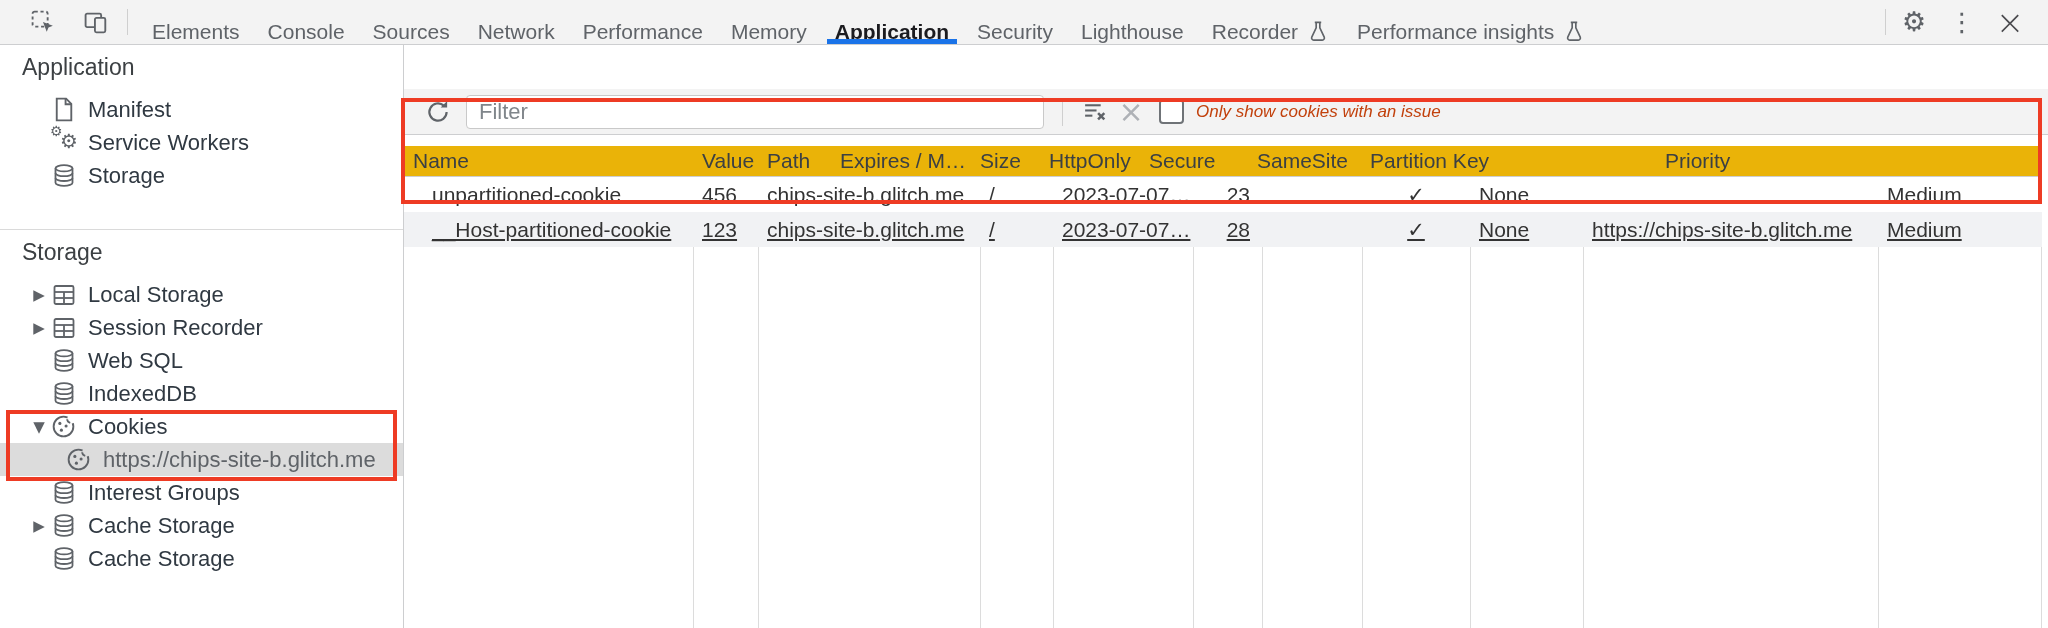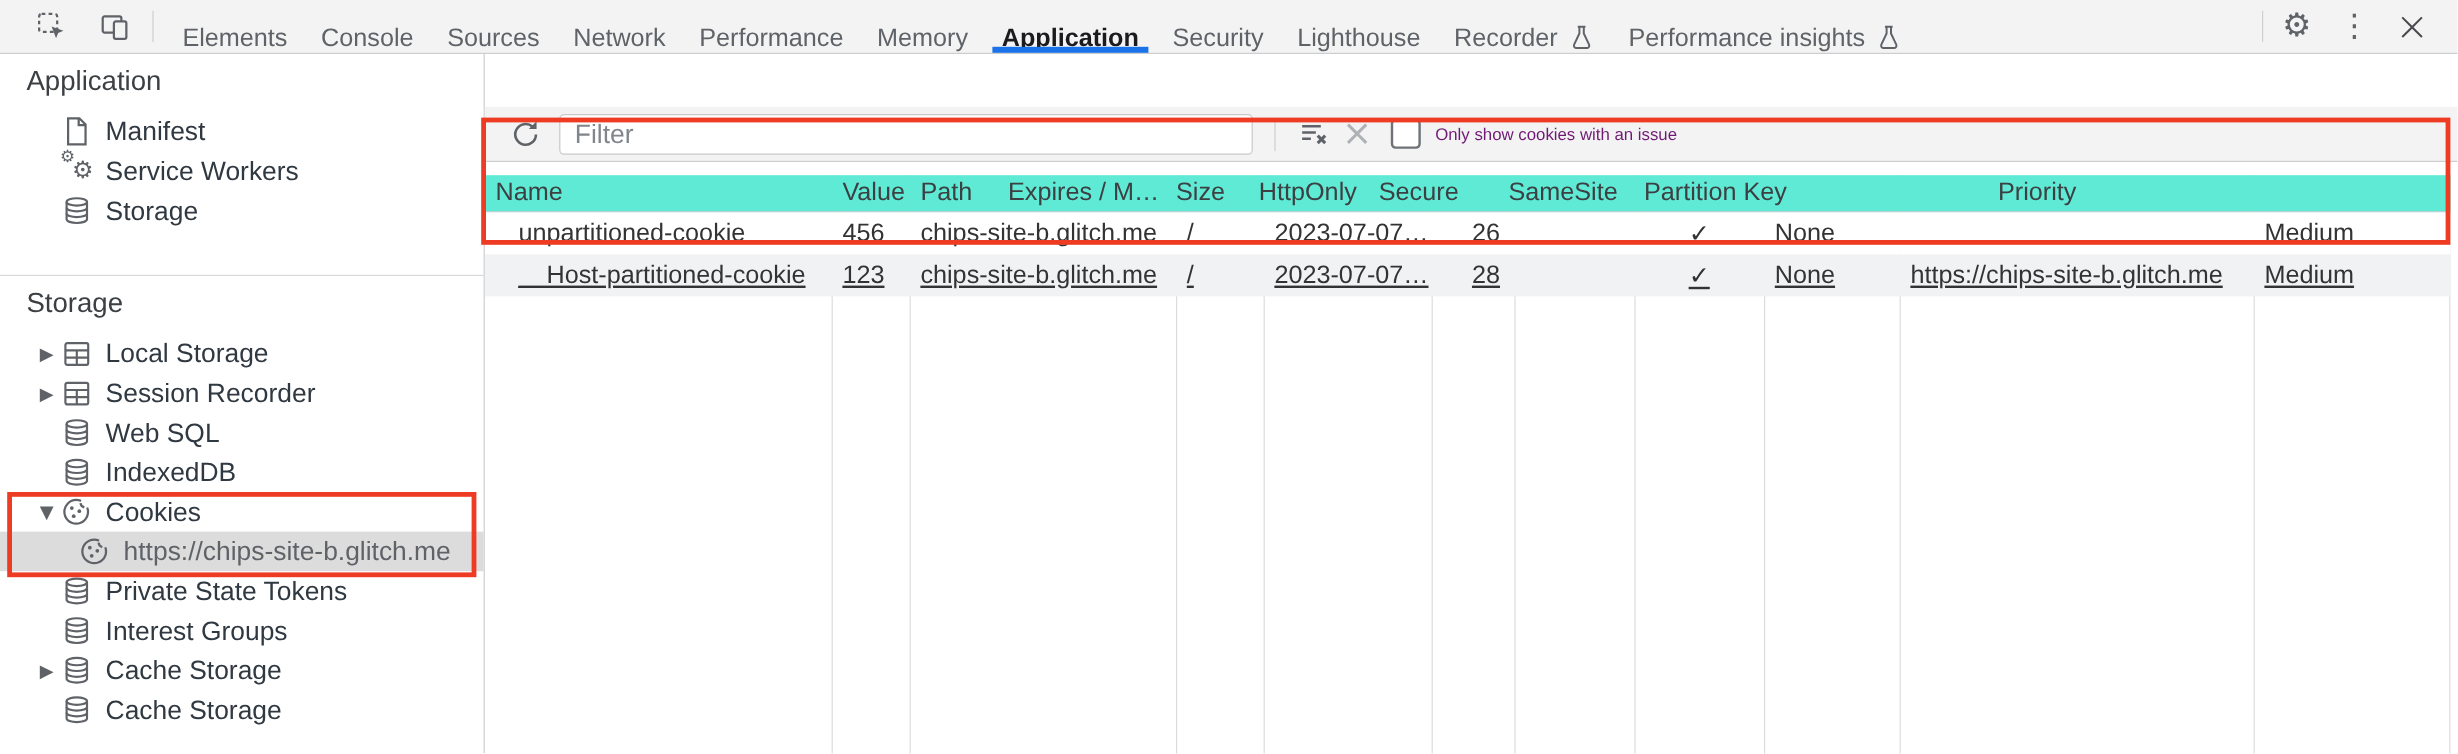--- a/index.html
+++ b/index.html
@@ -57,27 +57,27 @@
   .filter-box { margin-left:14px; width:578px; height:34px; background:#fff;
     border:1px solid #c9c9c9; border-radius:4px; font-size:22px; color:#333;
     padding:0 12px; outline:none; font-family:inherit; }
   .filter-box::placeholder { color:#80868b; }
   .tsep { width:1px; height:28px; background:#cfcfcf; margin:0 14px 0 18px; }
   .icon-btn { display:flex; align-items:center; justify-content:center;
     width:36px; height:36px; }
   .x-dim { font-size:30px; color:#aeb1b6; font-family:"DejaVu Sans",sans-serif; }
   .chk { width:25px; height:25px; border:2px solid #6f7377; border-radius:4px;
     background:#fff; margin:0 12px 0 10px; flex:0 0 auto; }
-  .chk-label { font-size:14px; color:#701a75; }
+  .chk-label { font-size:17px; color:#c2410c;font-style:italic; }
 
   
   .grid { position:absolute; left:0; top:46px; right:0; bottom:6px;
     border-bottom:1px solid #e0e0e0; overflow:hidden; }
   .row { position:absolute; left:0; width:1638px; display:flex; }
-  .row-head { top:11px; height:31px; background:#5eead4; border-bottom:1px solid #cdced0;
+  .row-head { top:11px; height:31px; background:#eab308; border-bottom:1px solid #cdced0;
     font-size:21px; color:#3c4043; }
   .row-1 { top:42px; height:35px; background:#fff; }
   .row-2 { top:77px; height:35px; background:#f1f2f4;text-decoration:underline; }
   .cell { display:flex; align-items:center; padding-left:9px; font-size:21px;
     overflow:hidden; white-space:nowrap; flex:0 0 auto; }
   .c0{width:289px}.c1{width:65px}.c2{width:222px}.c3{width:73px}.c4{width:140px}
   .c5{width:69px}.c6{width:100px}.c7{width:108px}.c8{width:113px}.c9{width:295px}
   .c10{width:164px}
   .row-1 .c0, .row-2 .c0 { padding-left:28px; }
   .cell.num { justify-content:flex-end; padding-right:12px; }
@@ -275,32 +275,20 @@
           <svg width="27" height="27" viewBox="0 0 26 26" fill="none" stroke="#5f6368" stroke-width="1.8">
             <circle cx="13" cy="13" r="9.5"></circle>
             <circle cx="20.5" cy="6" r="4" fill="#dcdcdc" stroke="none"></circle>
             <path d="M19.5 9.5a4 4 0 0 1-3-3.5"></path>
             <circle cx="9.5" cy="10" r="1.5" fill="#5f6368" stroke="none"></circle>
             <circle cx="15.5" cy="12.5" r="1.5" fill="#5f6368" stroke="none"></circle>
             <circle cx="11" cy="16.5" r="1.5" fill="#5f6368" stroke="none"></circle>
           </svg>
         </span>
         <span>https://chips-site-b.glitch.me</span>
-      </div>
-      <div class="tree-item">
-        <span class="tw"></span>
-        <span class="ic">
-          <svg width="26" height="27" viewBox="0 0 26 26" fill="none" stroke="#5f6368" stroke-width="1.8">
-            <ellipse cx="13" cy="5.8" rx="8.5" ry="3.1"></ellipse>
-            <path d="M4.5 5.8v14.4c0 1.7 3.8 3.1 8.5 3.1s8.5-1.4 8.5-3.1V5.8"></path>
-            <path d="M4.5 10.6c0 1.7 3.8 3.1 8.5 3.1s8.5-1.4 8.5-3.1"></path>
-            <path d="M4.5 15.4c0 1.7 3.8 3.1 8.5 3.1s8.5-1.4 8.5-3.1"></path>
-          </svg>
-        </span>
-        <span>Private State Tokens</span>
       </div>
       <div class="tree-item">
         <span class="tw"></span>
         <span class="ic">
           <svg width="26" height="27" viewBox="0 0 26 26" fill="none" stroke="#5f6368" stroke-width="1.8">
             <ellipse cx="13" cy="5.8" rx="8.5" ry="3.1"></ellipse>
             <path d="M4.5 5.8v14.4c0 1.7 3.8 3.1 8.5 3.1s8.5-1.4 8.5-3.1V5.8"></path>
             <path d="M4.5 10.6c0 1.7 3.8 3.1 8.5 3.1s8.5-1.4 8.5-3.1"></path>
             <path d="M4.5 15.4c0 1.7 3.8 3.1 8.5 3.1s8.5-1.4 8.5-3.1"></path>
           </svg>
@@ -386,21 +374,21 @@
         <div class="cell c9">Partition Key</div>
         <div class="cell c10">Priority</div>
       </div>
 
       <div class="row row-1">
         <div class="cell c0">unpartitioned-cookie</div>
         <div class="cell c1">456</div>
         <div class="cell c2">chips-site-b.glitch.me</div>
         <div class="cell c3">/</div>
         <div class="cell c4">2023-07-07…</div>
-        <div class="cell c5 num">26</div>
+        <div class="cell c5 num">23</div>
         <div class="cell c6"></div>
         <div class="cell c7 ctr">✓</div>
         <div class="cell c8">None</div>
         <div class="cell c9"></div>
         <div class="cell c10">Medium</div>
       </div>
 
       <div class="row row-2">
         <div class="cell c0">__Host-partitioned-cookie</div>
         <div class="cell c1">123</div>

